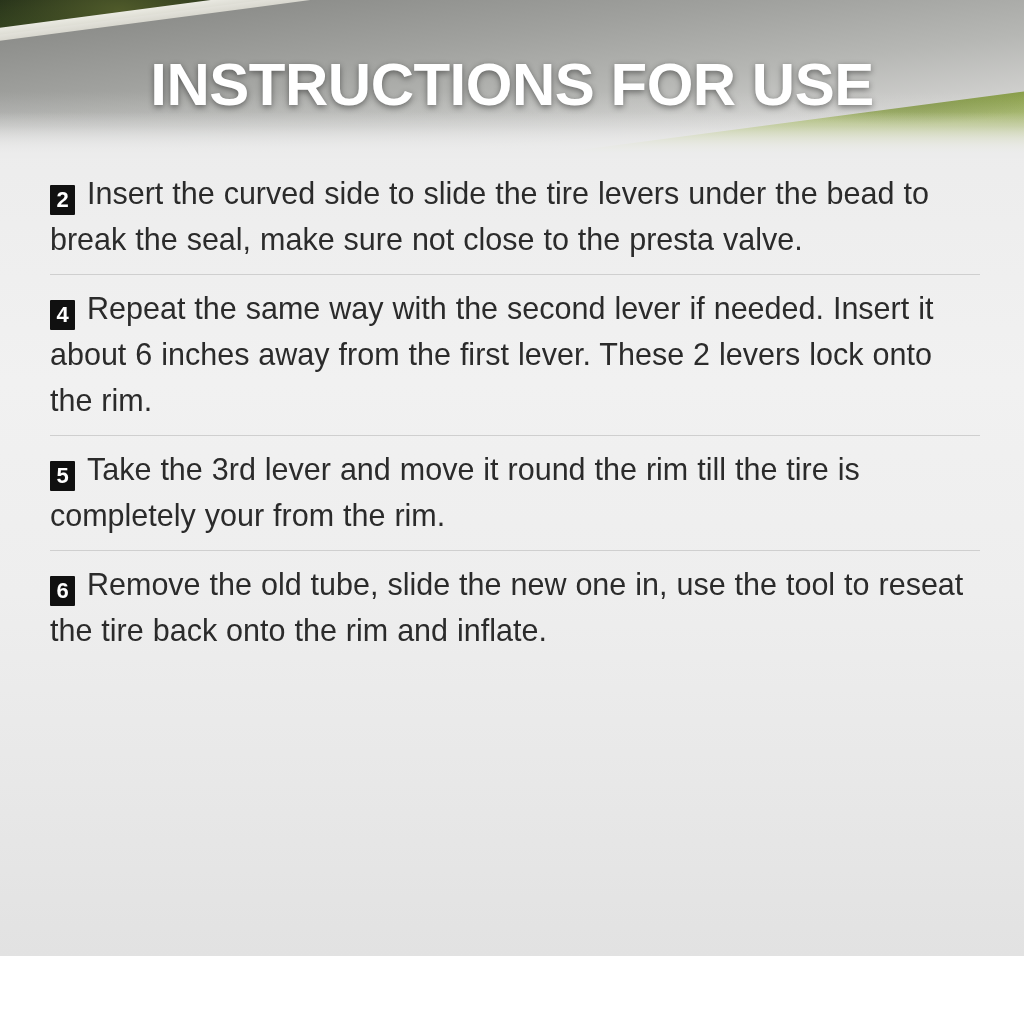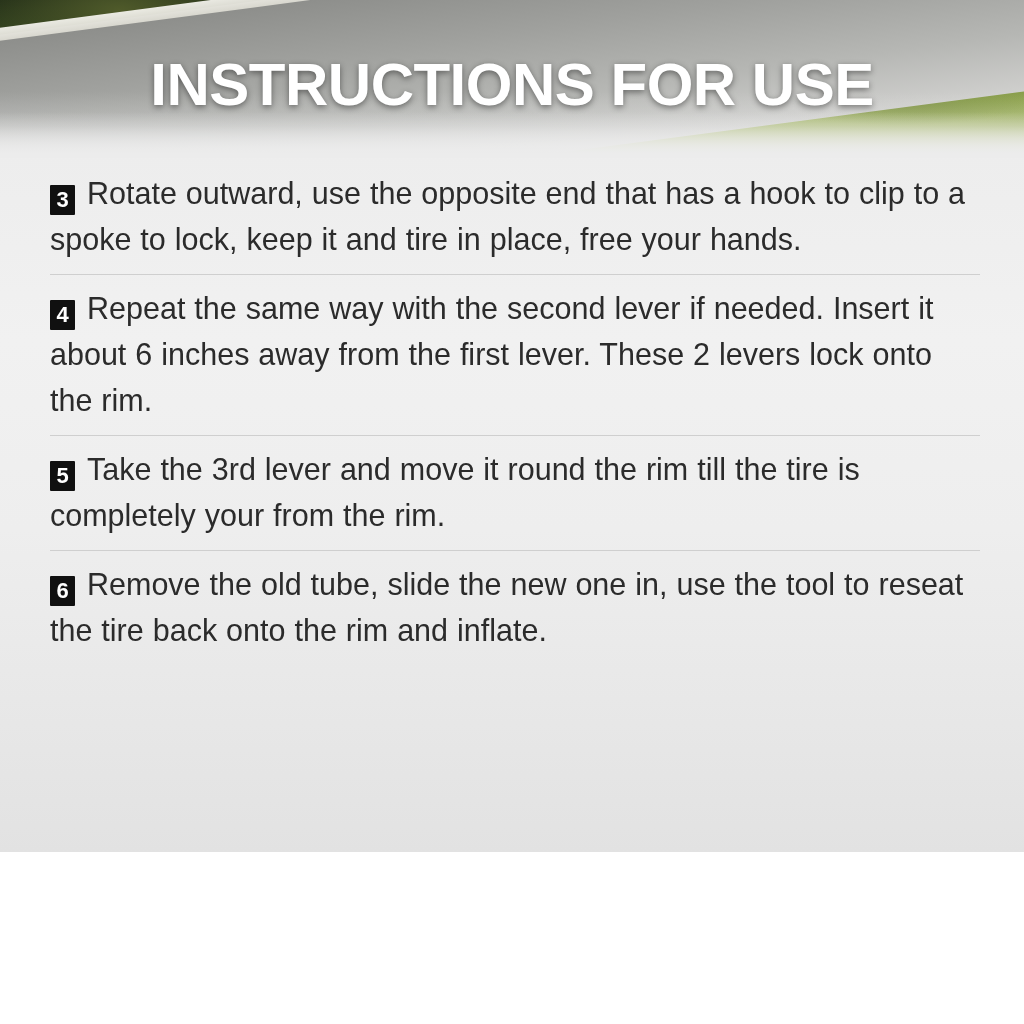--- a/index.html
+++ b/index.html
@@ -10,21 +10,21 @@
     width: 1024px;
     height: 1024px;
     font-family: "Liberation Sans", sans-serif;
     background: #ffffff;
     overflow: hidden;
   }
 
   #page {
     position: relative;
     width: 1024px;
-    height: 852px;
+    height: 956px;
     background: linear-gradient(180deg,
         #e9e9e9 0%,
         #ededed 18%,
         #f1f1f1 40%,
         #eeeeee 62%,
         #e8e8e8 82%,
         #e2e2e2 100%);
     overflow: hidden;
   }
 
@@ -163,26 +163,26 @@
     <div class="road-line"></div>
     <div class="road-mask"></div>
     <div class="fade-bottom"></div>
   </div>
 
   <div class="title">INSTRUCTIONS FOR USE</div>
 
   <div class="steps">
 
 
-
-    <div class="step">
-      <div class="step-text">
-        <span class="badge">3</span><span>Rotate outward, use the opposite end that has a hook to clip to a spoke to lock, keep it and tire in place, free your hands.</span>
-      </div>
-    </div>
+    <div class="step">
+      <div class="step-text">
+        <span class="badge">2</span><span>Insert the curved side to slide the tire levers under the bead to break the seal, make sure not close to the presta valve.</span>
+      </div>
+    </div>
+
 
     <div class="step">
       <div class="step-text">
         <span class="badge">4</span><span>Repeat the same way with the second lever if needed. Insert it about 6 inches away from the first lever. These 2 levers lock onto the rim.</span>
       </div>
     </div>
 
     <div class="step">
       <div class="step-text">
         <span class="badge">5</span><span>Take the 3rd lever and move it round the rim till the tire is completely your from the rim.</span>

